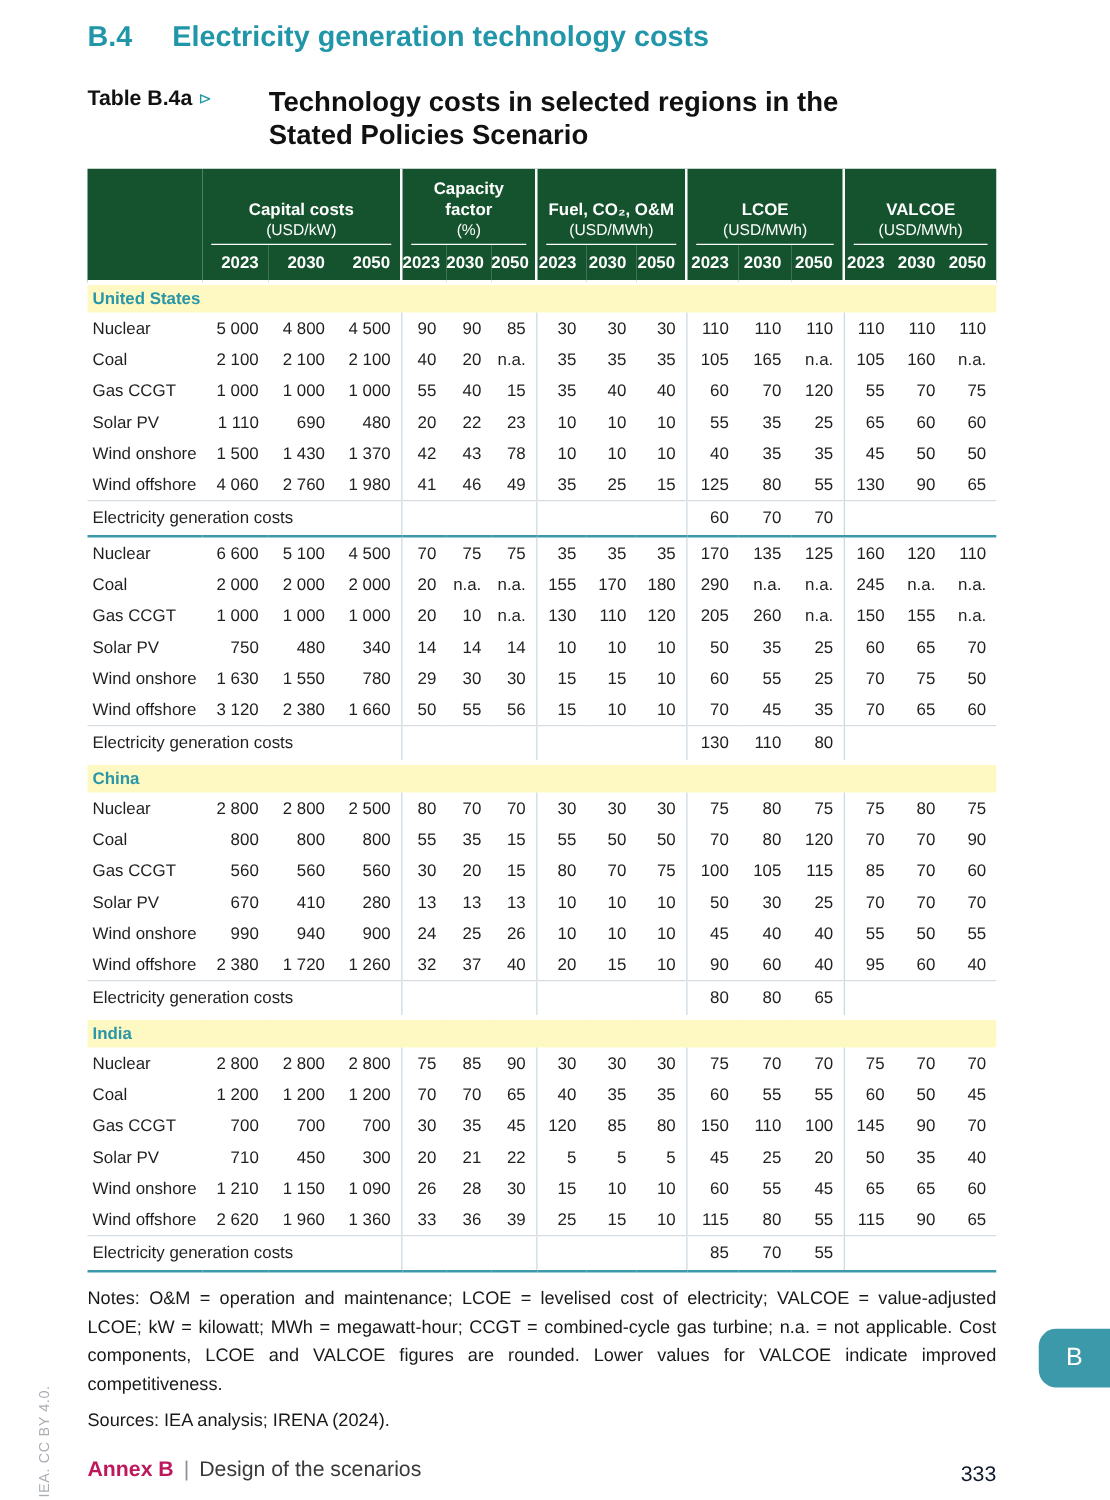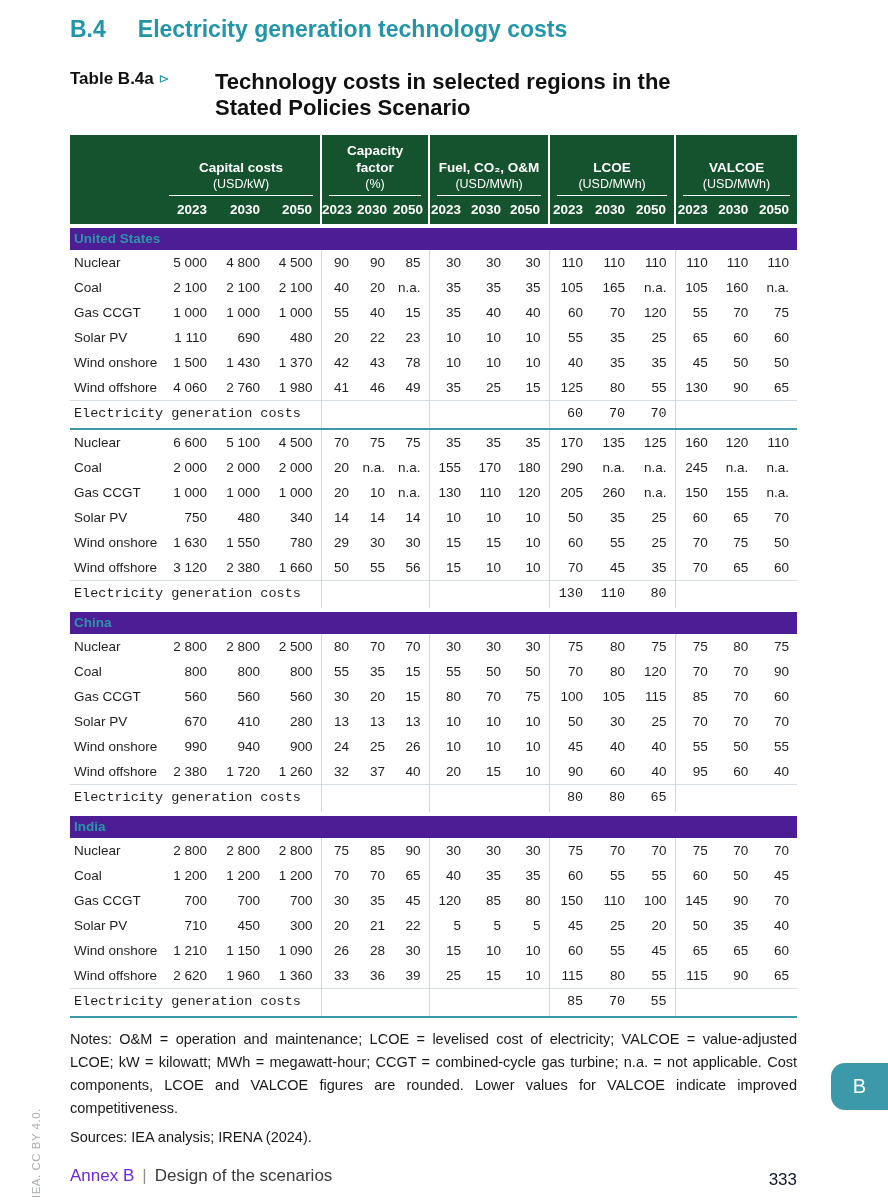--- a/index.html
+++ b/index.html
@@ -30,38 +30,38 @@
   thead th { background:#14532d; color:#fff; font-weight:bold; vertical-align:bottom; }
   th.grp { padding:7px 0 0 0; }
   .grp-inner { margin:0 7px; padding-bottom:3px; border-bottom:1.5px solid #ffffff; }
   .gname { font-size:13.5px; font-weight:bold; line-height:17px; }
   .gunit { font-size:12.5px; font-weight:normal; line-height:16px; }
   th.yr { font-size:13.5px; padding:6px 8px 7px 0; text-align:right; }
   th.yr.gstart, thead th.corner { }
   th.gstart { border-left:2px solid #ffffff; }
 
   tbody td { font-size:13.5px; line-height:14px; }
-  tr.secrow td { background:#4c1d95; color:#2b96a7; font-weight:bold; font-size:13.5px;
+  tr.secrow td { background:#fef9c3; color:#2b96a7; font-weight:bold; font-size:13.5px;
                  padding:4px 0 4px 4px; border-top:4px solid #ffffff; }
   tr.datarow td { padding:5.5px 8px 5.5px 0; text-align:right; white-space:nowrap; }
   tr.datarow td.lbl { text-align:left; padding-left:4px; padding-right:0; }
   tbody td.gstart { border-left:1px solid #ccd9e1; }
   tr.sumrow td { padding:6px 8px 7px 0; text-align:right; border-top:1px solid #d6dde2;
-                 border-bottom:2px solid #3b99a9;font-family:Liberation Mono, monospace; }
+                 border-bottom:2px solid #3b99a9; }
   tr.sumrow td.lbl { text-align:left; padding-left:4px; }
   tr.datarow:first-of-type td { padding-top:7px; }
 
   
   .notes { width:727px; margin:10px 0 0 70px; font-size:14.5px; line-height:23px;
            text-align:justify; color:#191919; }
   .sources { width:727px; margin:9px 0 0 70px; font-size:14.5px; color:#191919; }
 
   
   .footer { position:absolute; left:70px; right:91px; top:1166px; font-size:17px; }
-  .annex { color:#6d28d9; font-weight:normal; }
+  .annex { color:#be185d; font-weight:bold; }
   .sep { color:#8a9096; margin:0 8px; }
   .ftitle { color:#3a3a3a; }
   .pagenum { position:absolute; right:0; top:4px; font-weight:normal; color:#0f172a; }
 
   
   .side-tab { position:absolute; right:0; top:1063px; width:57px; height:47px;
               background:#3b99a9; border-radius:14px 0 0 14px; color:#fff;
               font-size:20px; display:flex; align-items:center; justify-content:center; }
 
   

